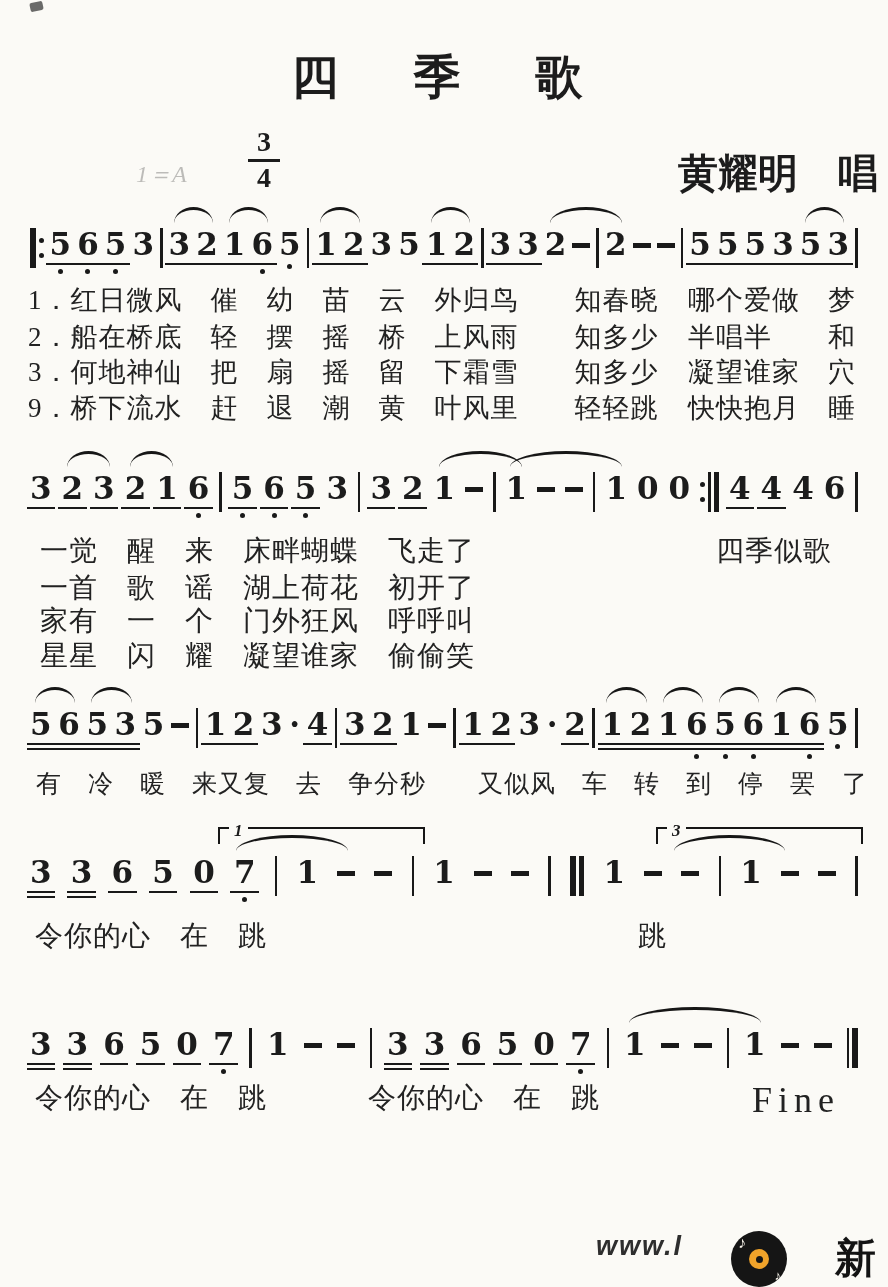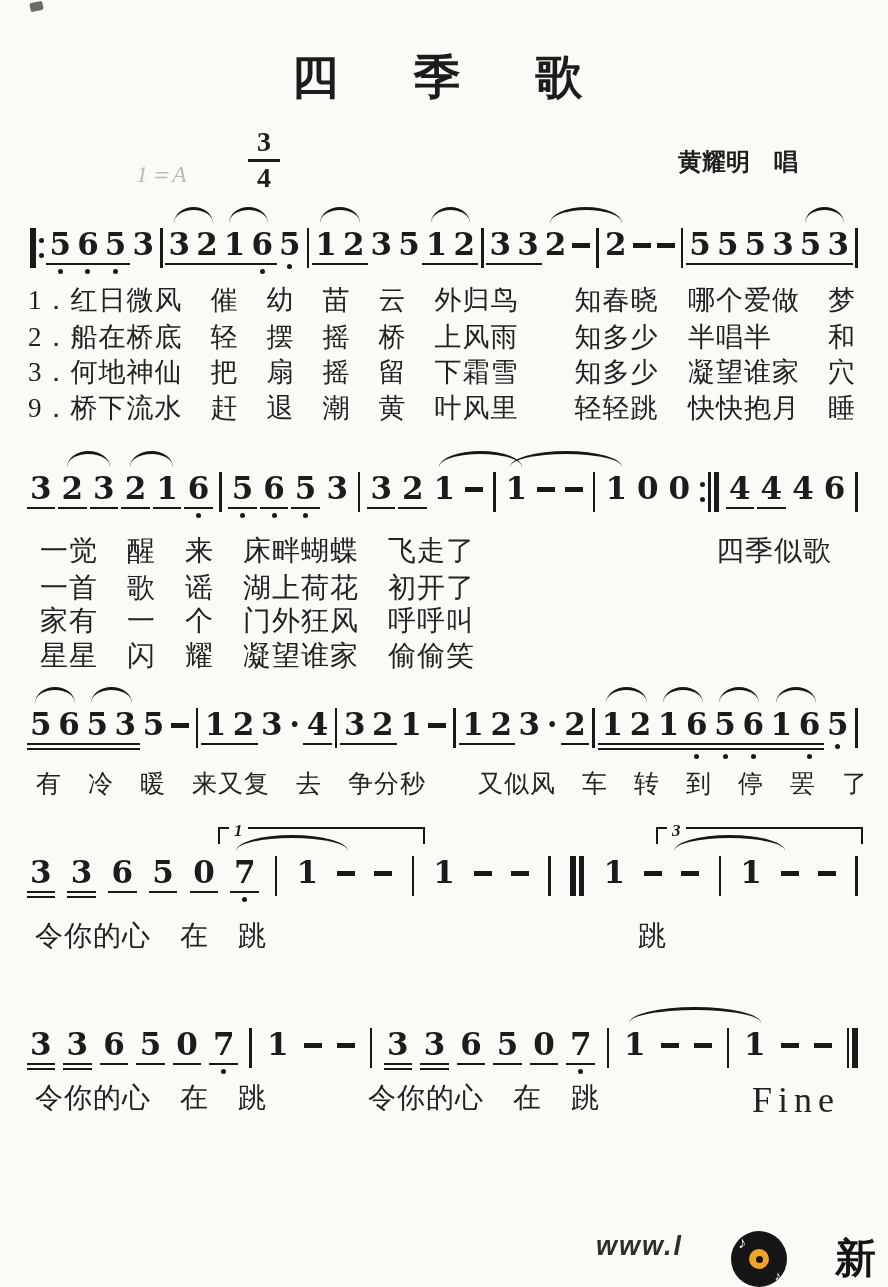--- a/index.html
+++ b/index.html
@@ -9,21 +9,21 @@
     font-family:"Liberation Serif", serif;
   }
   .speck{position:absolute;left:30px;top:2px;width:13px;height:9px;background:#3a3a3a;opacity:.75;transform:rotate(-12deg);border-radius:2px;}
 
   
   .title{position:absolute;top:46px;left:0;width:100%;text-align:center;
     font-size:47px;font-weight:bold;letter-spacing:14px;white-space:pre;}
   .keysig{position:absolute;top:158px;left:92px;font-size:24px;font-style:italic;opacity:.28;white-space:pre;margin-left:44px;}
   .meter{position:absolute;top:128px;left:246px;width:36px;text-align:center;font-weight:bold;font-size:28px;line-height:1.02;}
   .meter .fracbar{height:3px;background:#1c1c1c;margin:2px 2px;}
-  .singer{position:absolute;top:146px;left:678px;font-size:24px;font-weight:bold;white-space:pre;}
+  .singer{position:absolute;top:146px;left:678px;font-size:40px;font-weight:bold;white-space:pre;}
 
   
   .mrow{position:absolute;left:30px;width:828px;display:flex;justify-content:space-between;
     align-items:flex-start;padding-top:30px;}
   .tok{display:flex;flex-direction:column;align-items:center;position:relative;}
   .tok.h{flex-direction:row;align-items:center;gap:3px;}
   .num{font-family:"DejaVu Serif", serif;font-weight:bold;font-size:31px;line-height:32px;}
   .ntxt{font-size:26px;line-height:38px;font-weight:bold;letter-spacing:1px;white-space:pre;}
   .ul{display:block;height:2.5px;background:#191919;width:calc(100% + 7px);margin-top:2.5px;}
   .od{display:block;width:5px;height:5px;border-radius:50%;background:#191919;margin-top:4px;}

